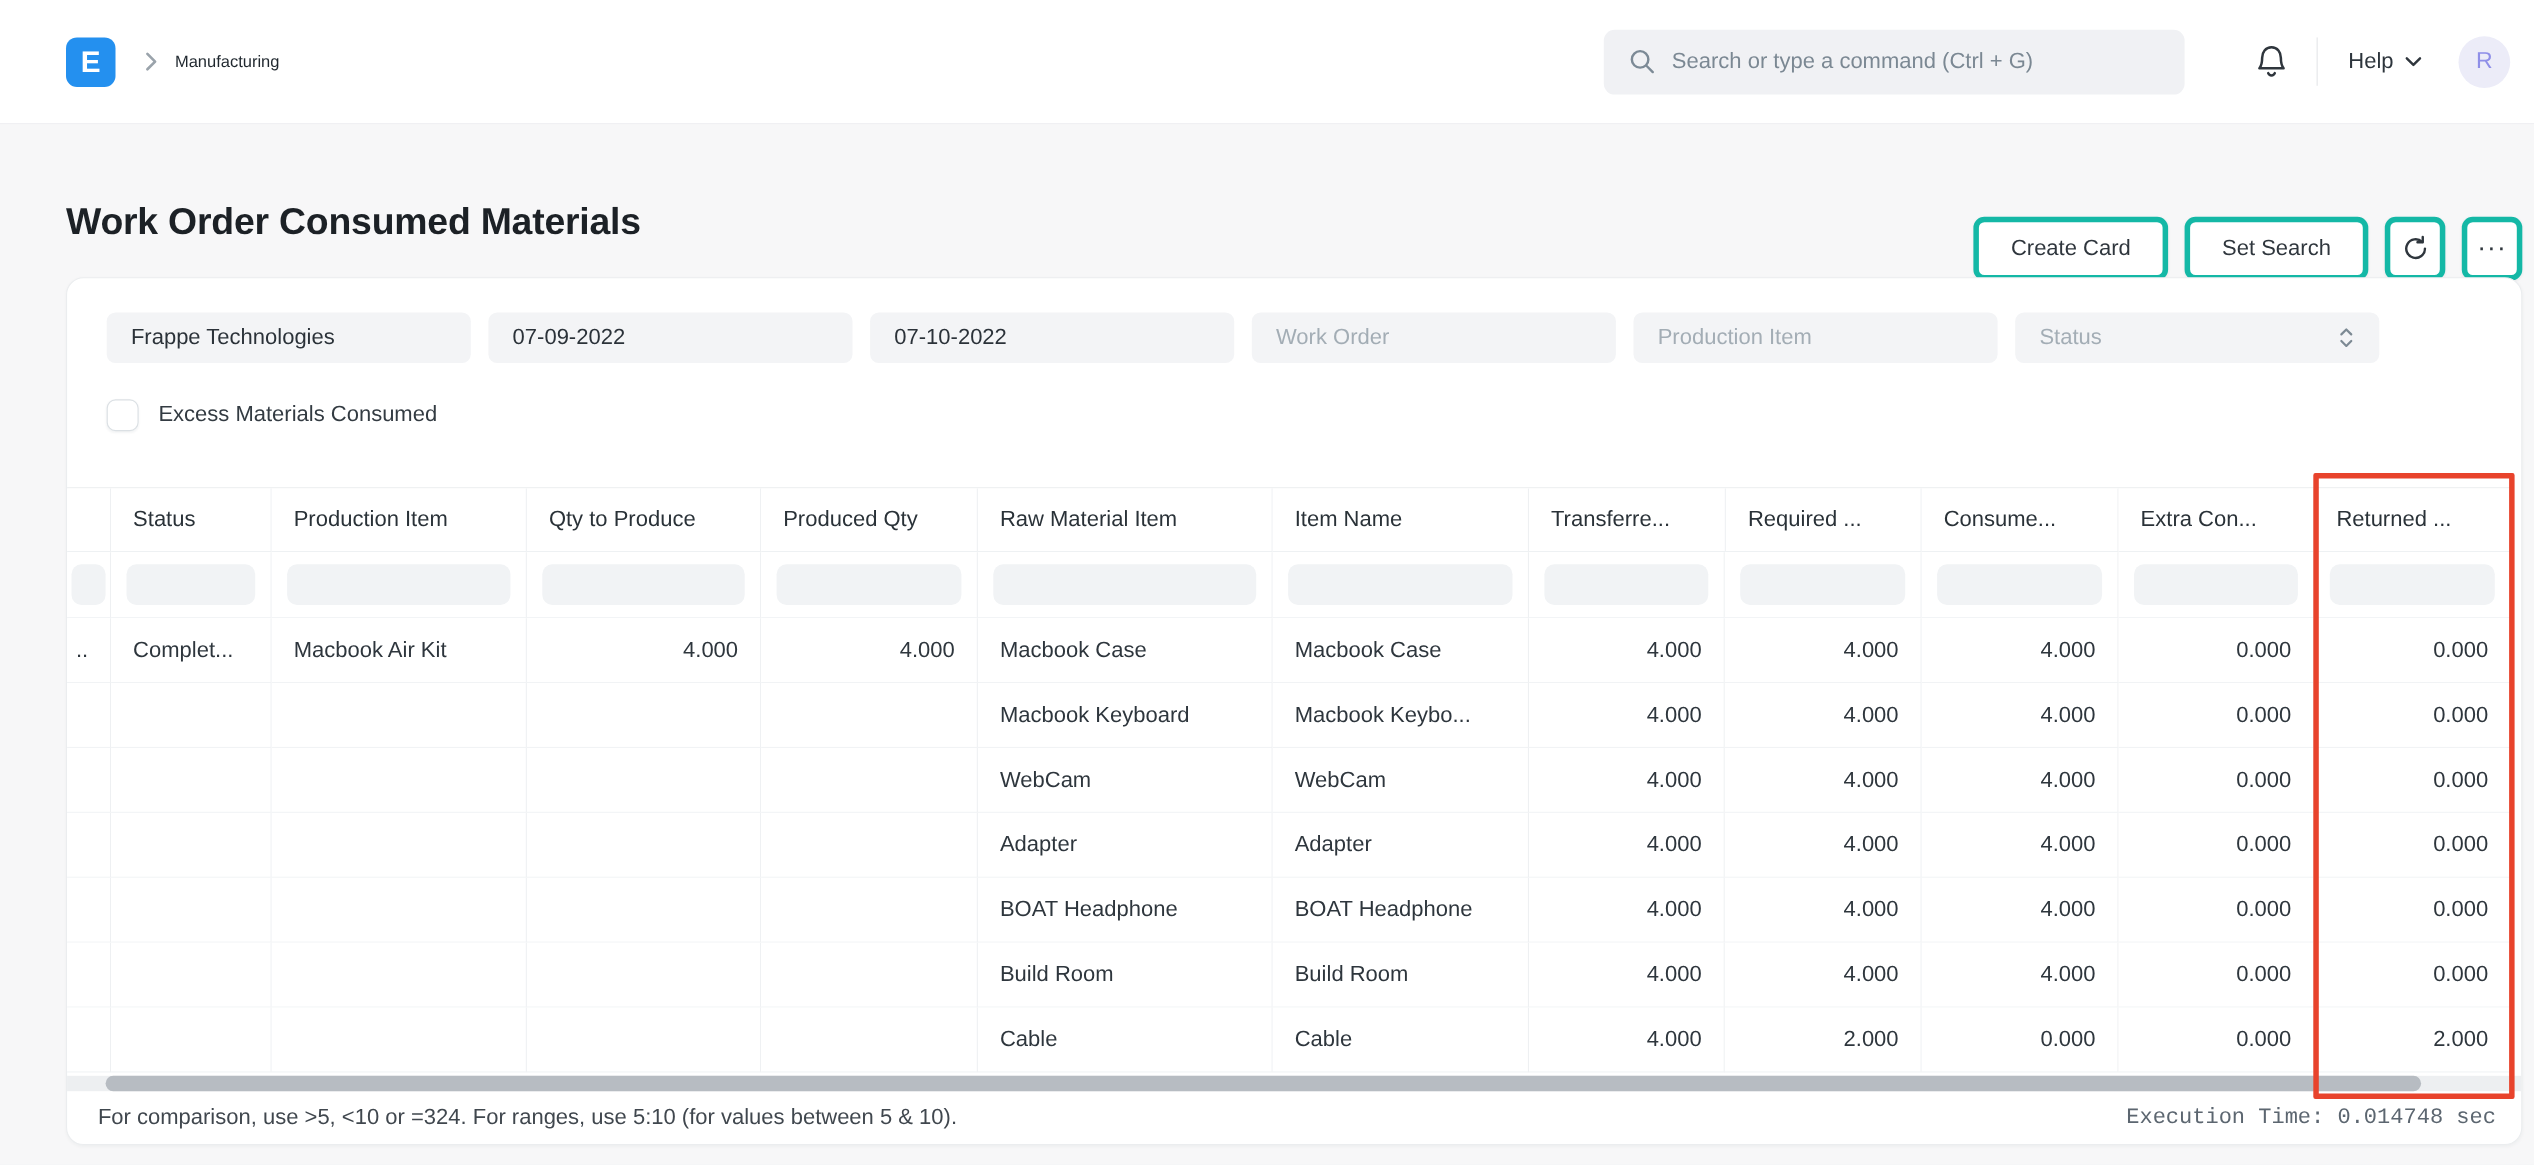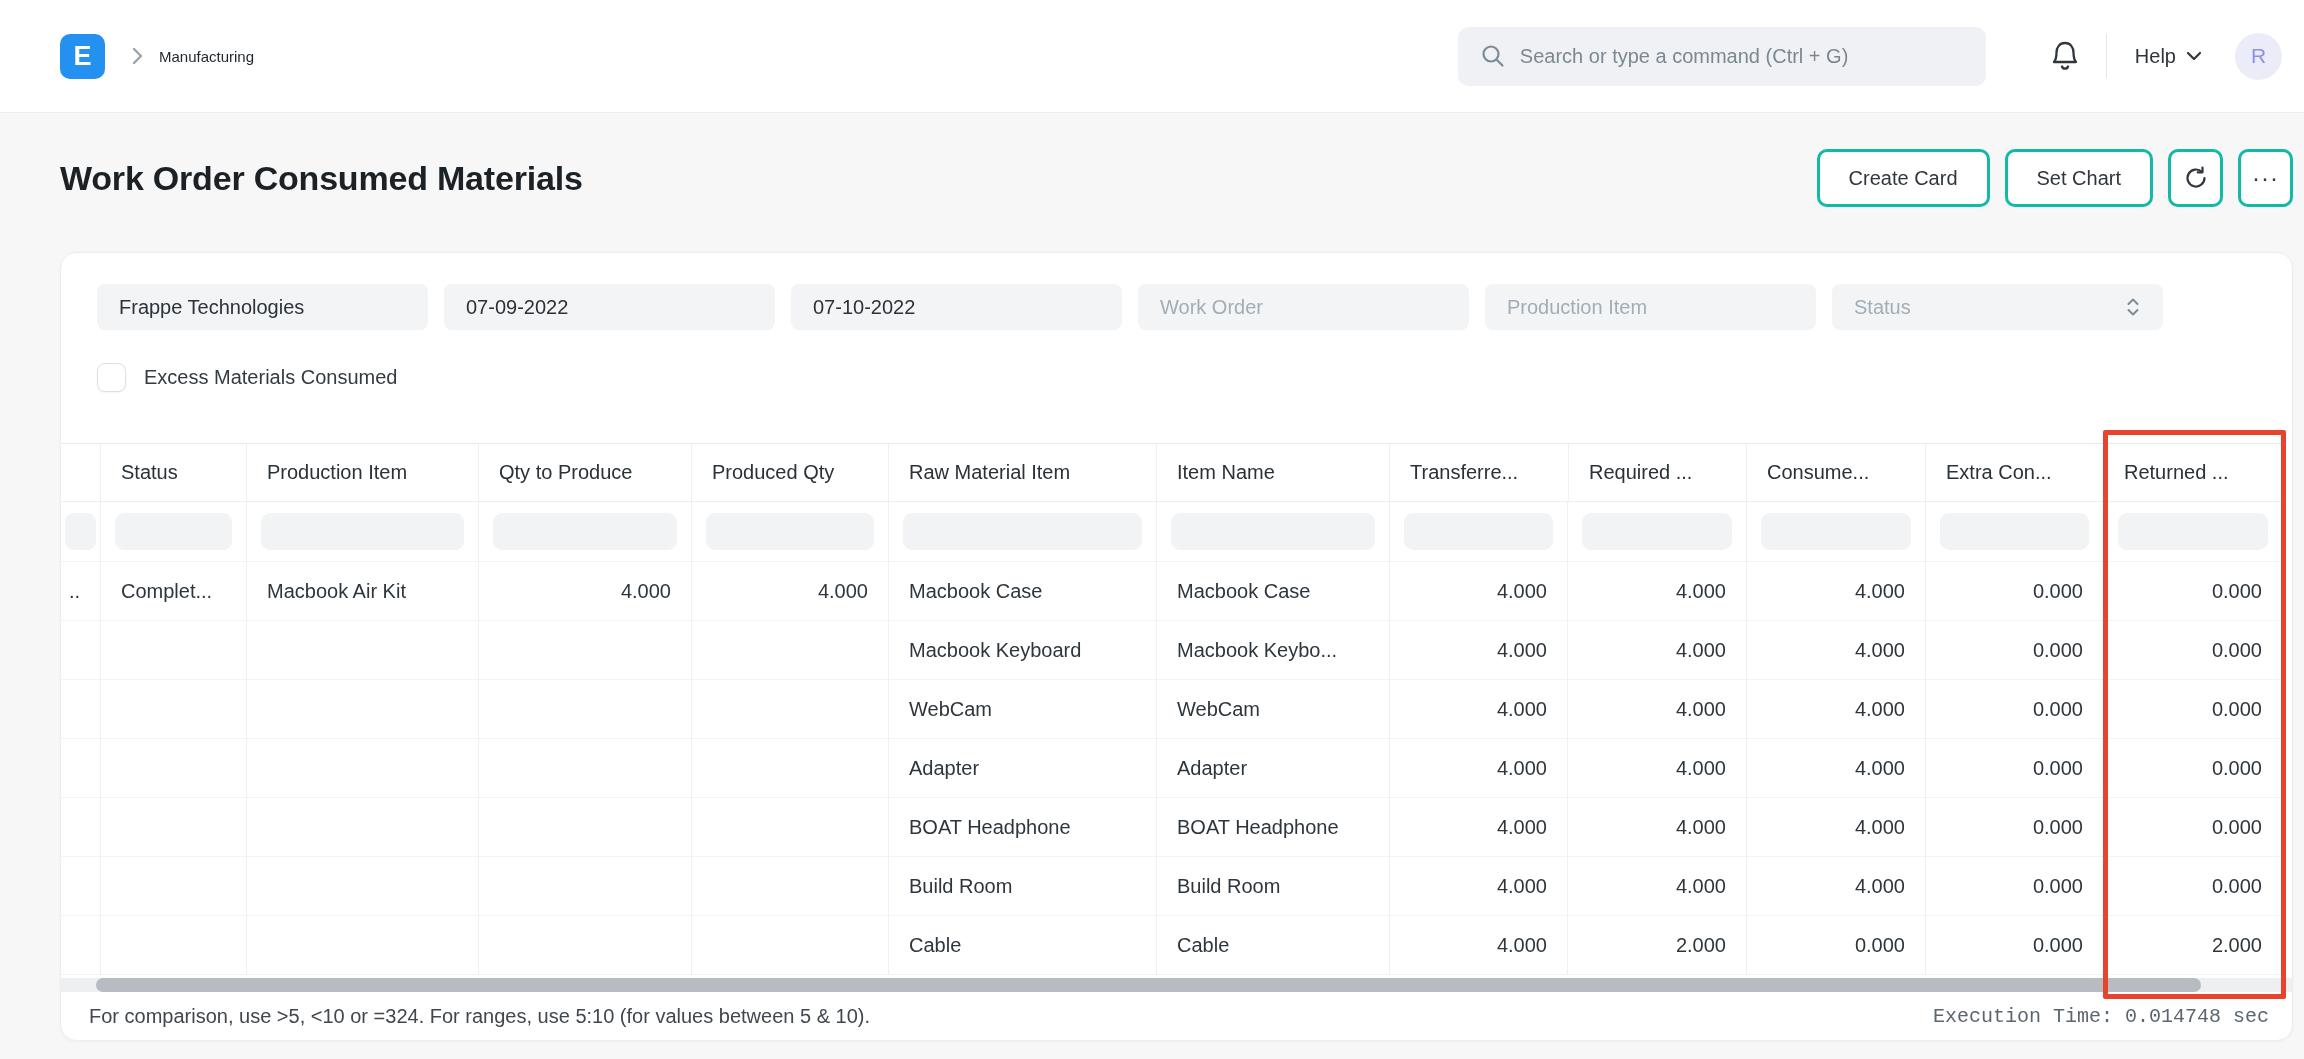--- a/index.html
+++ b/index.html
@@ -45,25 +45,25 @@
   }
   
   .pagehead {
     position:absolute; top:113px; left:0; width:100%;
     display:flex; align-items:center; justify-content:space-between;
     padding:36px 11px 0 60px;
   }
   .pagehead h1 { font-size:34px; font-weight:700; color:#1c2126; letter-spacing:-0.2px; }
   .actions { display:flex; align-items:center; gap:15px; }
   .btn {
-    height:58px; border:3px solid #14b8a6; border-radius:10px;
+    height:58px; border:5px solid #14b8a6; border-radius:10px;
     background:#fff; box-shadow:0 1px 2px rgba(25,39,52,.05);
     font-family:"Liberation Sans",sans-serif;
     font-size:20px; color:#2f363d; padding:0 29px; cursor:pointer;
-    display:flex; align-items:center; justify-content:center;
+    display:flex; align-items:center; justify-content:center;margin-top:48px;
   }
   .btn.icon { width:55px; padding:0; }
   
   .card {
     position:absolute; left:60px; top:252px; width:2233px; height:789px;
     background:#fff; border:1px solid #ebedef; border-radius:16px;
     box-shadow:0 1px 3px rgba(25,39,52,.04);
   }
   .filterbar { position:absolute; top:31px; left:36px; display:flex; gap:16px; }
   .finput {
@@ -157,21 +157,21 @@
     </div>
     <div class="avatar" style="background: rgb(236, 236, 248); color: rgb(143, 143, 232);">
       <span>R</span>
     </div>
   </header>
 
   <div class="pagehead">
     <h1>Work Order Consumed Materials</h1>
     <div class="actions">
       <button class="btn">Create Card</button>
-      <button class="btn">Set Chart</button>
+      <button class="btn">Set Search</button>
       <button class="btn icon">
         <span>
           <svg width="26" height="26" viewBox="0 0 26 26">
               <path d="M21.5 13 a8.5 8.5 0 1 1 -2.6 -6.1" fill="none" stroke="#2f363d" stroke-width="2.2" stroke-linecap="round"></path>
               <path d="M19.5 2.5 L19.5 7.3 L14.7 7.3" fill="none" stroke="#2f363d" stroke-width="2.2" stroke-linecap="round" stroke-linejoin="round"></path>
             </svg>
         </span>
       </button>
       <button class="btn icon">
         <span style="font-size:24px;letter-spacing:1px;color:#2f363d;">···</span>

